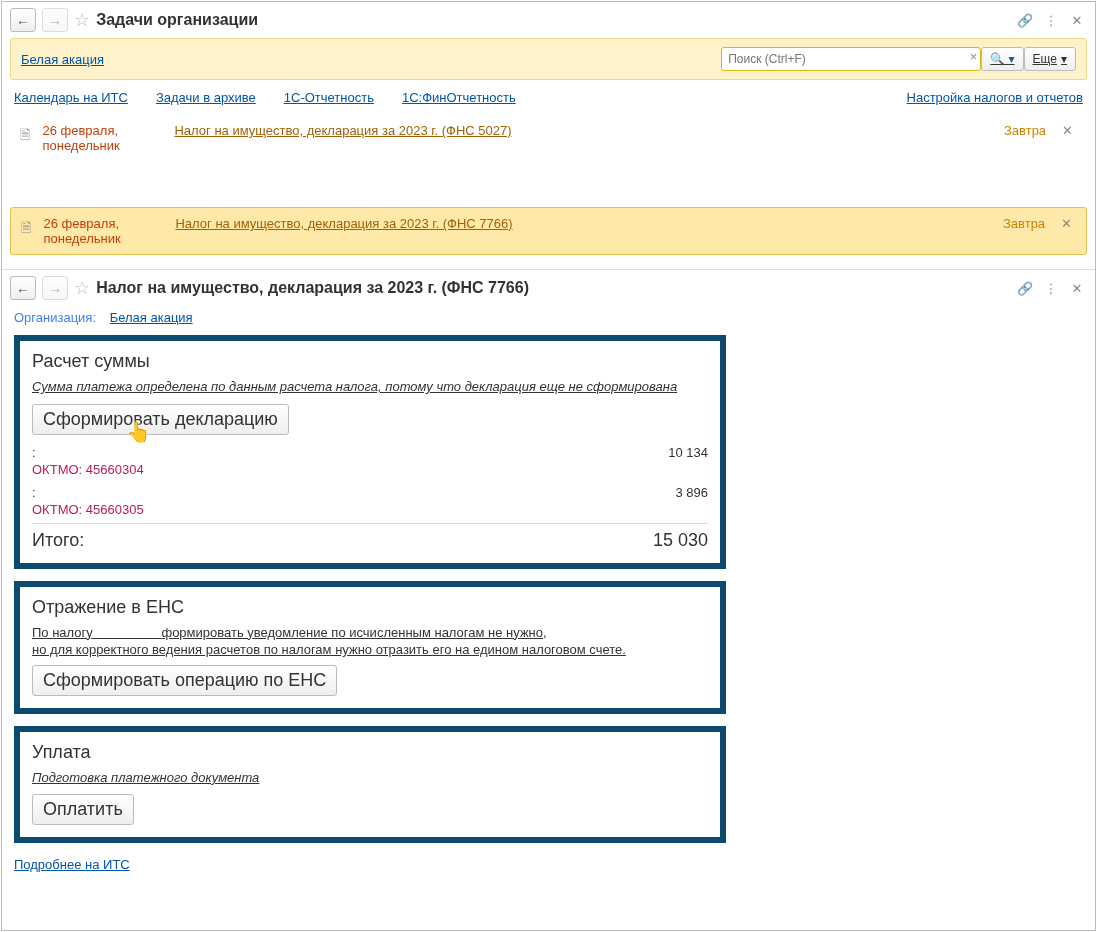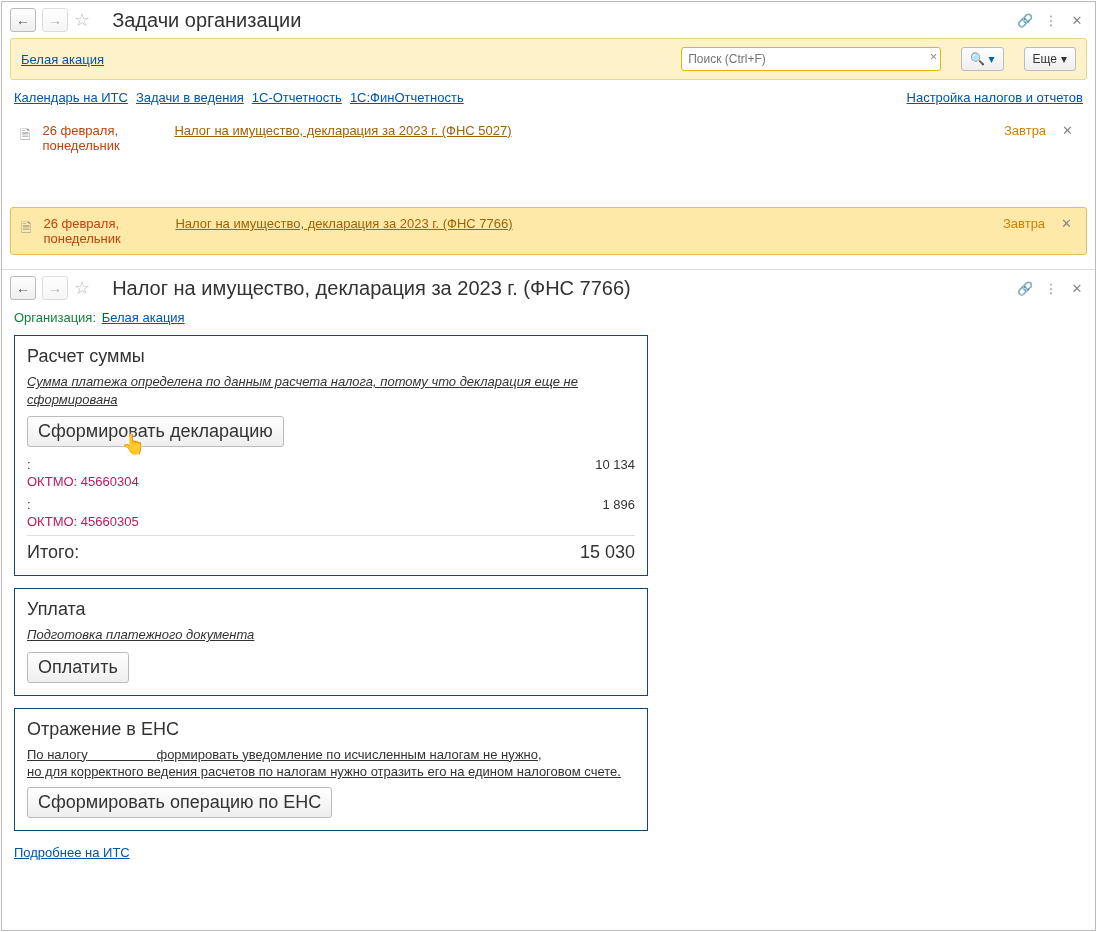--- a/index.html
+++ b/index.html
@@ -2,51 +2,51 @@
 <html><head>
 <meta charset="utf-8">
 <style>
   * { box-sizing: border-box; margin: 0; padding: 0; }
   body { font-family: Arial, sans-serif; font-size: 13px; color: #333; background: #fff; }
   .frame { border: 1px solid #bbb; width: 1095px; height: 930px; margin: 1px; display: flex; flex-direction: column; }
   .hdr { display: flex; align-items: center; padding: 6px 8px; gap: 6px; }
   .nav-btn { width: 26px; height: 24px; border: 1px solid #bbb; background: linear-gradient(#fff,#eee); border-radius: 3px; display:flex; align-items:center; justify-content:center; cursor:pointer; font-size: 14px; color:#555; }
   .nav-btn.disabled { opacity: .5; }
   .star { color:#bbb; font-size:18px; cursor:pointer; }
-  .title { font-size: 20px; font-weight: normal; margin-left:16px; }
+  .title { font-size: 16px; font-weight: bold; margin-left:0; }
   .hdr-spacer { flex:1; }
   .hdr-icon { width:20px; height:20px; display:flex; align-items:center; justify-content:center; color:#888; cursor:pointer; }
   .yellow-bar { background: #fdf2c9; border: 1px solid #e9d88a; margin: 0 8px; padding: 8px 10px; display:flex; align-items:center; border-radius:3px; }
   .link { color:#0055aa; text-decoration: underline; cursor:pointer; }
   .yellow-bar .link { color:#0055aa; }
-  .search-wrap { margin-left:auto; display:flex; gap:20px; align-items:center; }
+  .search-wrap { margin-left:auto; display:flex; gap:0; align-items:center;text-decoration:underline; }
   .search { width: 260px; height: 24px; border:1px solid #e2b800; background:#fff; padding:2px 22px 2px 6px; font-size:12px; border-radius:3px; position:relative; }
   .search-clear { position:absolute; right:4px; top:2px; color:#888; cursor:pointer; }
   .btn { border:1px solid #bbb; background:linear-gradient(#fff,#eee); height:24px; padding:0 8px; border-radius:3px; display:flex; align-items:center; gap:4px; font-size:12px; cursor:pointer; }
   .search-btn { color:#0066aa; }
-  .linkbar { padding: 10px 12px; display:flex; gap:8px; }
+  .linkbar { padding: 10px 12px; display:flex; gap:28px; }
   .linkbar .right { margin-left:auto; }
   .tasks { margin: 0 8px; }
   .task-row { display:flex; padding: 8px 10px; gap:12px; align-items:flex-start; }
   .task-row.selected { background:#ffe9a8; border:1px solid #e6c04f; border-radius:3px; position:relative; }
   .task-row .file-icon { color:#888; margin-top:2px; }
   .task-date { width:120px; color:#c2410c; }
   .task-date .d1 { display:block; }
   .task-date .d2 { display:block; }
   .task-link { flex:1; color:#a16207; text-decoration:underline; cursor:pointer; position:relative; }
   .status-col { text-align:right; color:#d08000; white-space:nowrap; }
   .task-close { color:#888; cursor:pointer; padding:0 4px; }
 
   .divider { height:14px; }
 
   .detail-hdr { display:flex; align-items:center; padding: 6px 8px; gap:6px; border-top:1px solid #ddd; }
   .org-row { padding: 4px 12px; font-size:13px; }
-  .org-row .lbl { color:#15803d; margin-right:2px; }
+  .org-row .lbl { color:#3b82f6; margin-right:10px; }
 
-  .card { border:1px solid #0c4a6e; margin: 6px 12px; width:634px; padding: 10px 12px 12px 12px; }
+  .card { border:6px solid #0c4a6e; margin: 6px 12px; width:712px; padding: 10px 12px 12px 12px; }
   .card h2 { font-size: 18px; font-weight: normal; margin-bottom: 6px; }
   .card p.italic { font-style: italic; margin-bottom: 8px; }
   .card p { margin-bottom: 6px; line-height: 1.35; text-decoration: underline; }
   .std-btn { border:1px solid #bbb; background:linear-gradient(#fff,#eee); padding:4px 10px; border-radius:3px; cursor:pointer; font-size:18px; display:inline-block; }
   .calc-row { display:flex; justify-content:space-between; padding:2px 0; }
   .oktmo { color:#be185d; margin-bottom:6px; }
   .total-row { display:flex; justify-content:space-between; border-top:1px solid #ddd; padding-top:6px; font-size:18px; }
   .linkbox { display:inline-block; padding:2px 4px; color:#0055aa; text-decoration:underline; cursor:pointer; outline:1px dashed #bbb; margin-top:6px; }
 
   .footer-link { padding: 8px 12px; }
@@ -80,21 +80,21 @@
       <div class="btn search-btn">🔍 ▾</div>
       <div class="btn">
           <span>Еще</span> 
           <span>▾</span>
         </div>
     </div>
   </div>
 
   <div class="linkbar">
     <span class="link">Календарь на ИТС</span>
-    <span class="link">Задачи в ведения</span>
+    <span class="link">Задачи в архиве</span>
     <span class="link">1С-Отчетность</span>
     <span class="link">1С:ФинОтчетность</span>
     <span class="link right">Настройка налогов и отчетов</span>
   </div>
 
   <div class="tasks">
     <div class="task-row">
       <span class="file-icon">🗎</span>
       <div class="task-date">
         <span class="d1">26 февраля,</span>
@@ -145,44 +145,44 @@
       <span class="cursor-ptr" style="left:94px; top:16px;">👆</span>
     </div>
     <div style="margin-top:8px;">
       <div class="calc-row">
         <span>:</span>
         <span>10 134</span>
       </div>
       <div class="oktmo">ОКТМО: 45660304</div>
       <div class="calc-row">
         <span>:</span>
-        <span>1 896</span>
+        <span>3 896</span>
       </div>
       <div class="oktmo">ОКТМО: 45660305</div>
       <div class="total-row">
         <span>Итого:</span>
         <span>15 030</span>
       </div>
     </div>
-  </div>
-
-  <div class="card">
-    <h2>Уплата</h2>
-    <p class="italic">Подготовка платежного документа</p>
-    <span class="std-btn">Оплатить</span>
   </div>
 
   <div class="card">
     <h2>Отражение в ЕНС</h2>
     <p>
       <span>По налогу</span>
       &nbsp;&nbsp;&nbsp;&nbsp;&nbsp;&nbsp;&nbsp;&nbsp;&nbsp;&nbsp;&nbsp;&nbsp;&nbsp;&nbsp;&nbsp;&nbsp;&nbsp;
       <span>формировать уведомление по исчисленным налогам не нужно,</span><br>
       <span>но для корректного ведения расчетов по налогам нужно отразить его на едином налоговом счете.</span>
     </p>
     <span class="std-btn">Сформировать операцию по ЕНС</span>
   </div>
 
+  <div class="card">
+    <h2>Уплата</h2>
+    <p class="italic">Подготовка платежного документа</p>
+    <span class="std-btn">Оплатить</span>
+  </div>
+
   <div class="footer-link">
     <span class="link">Подробнее на ИТС</span>
   </div>
 
 </div>
 
 </body></html>

